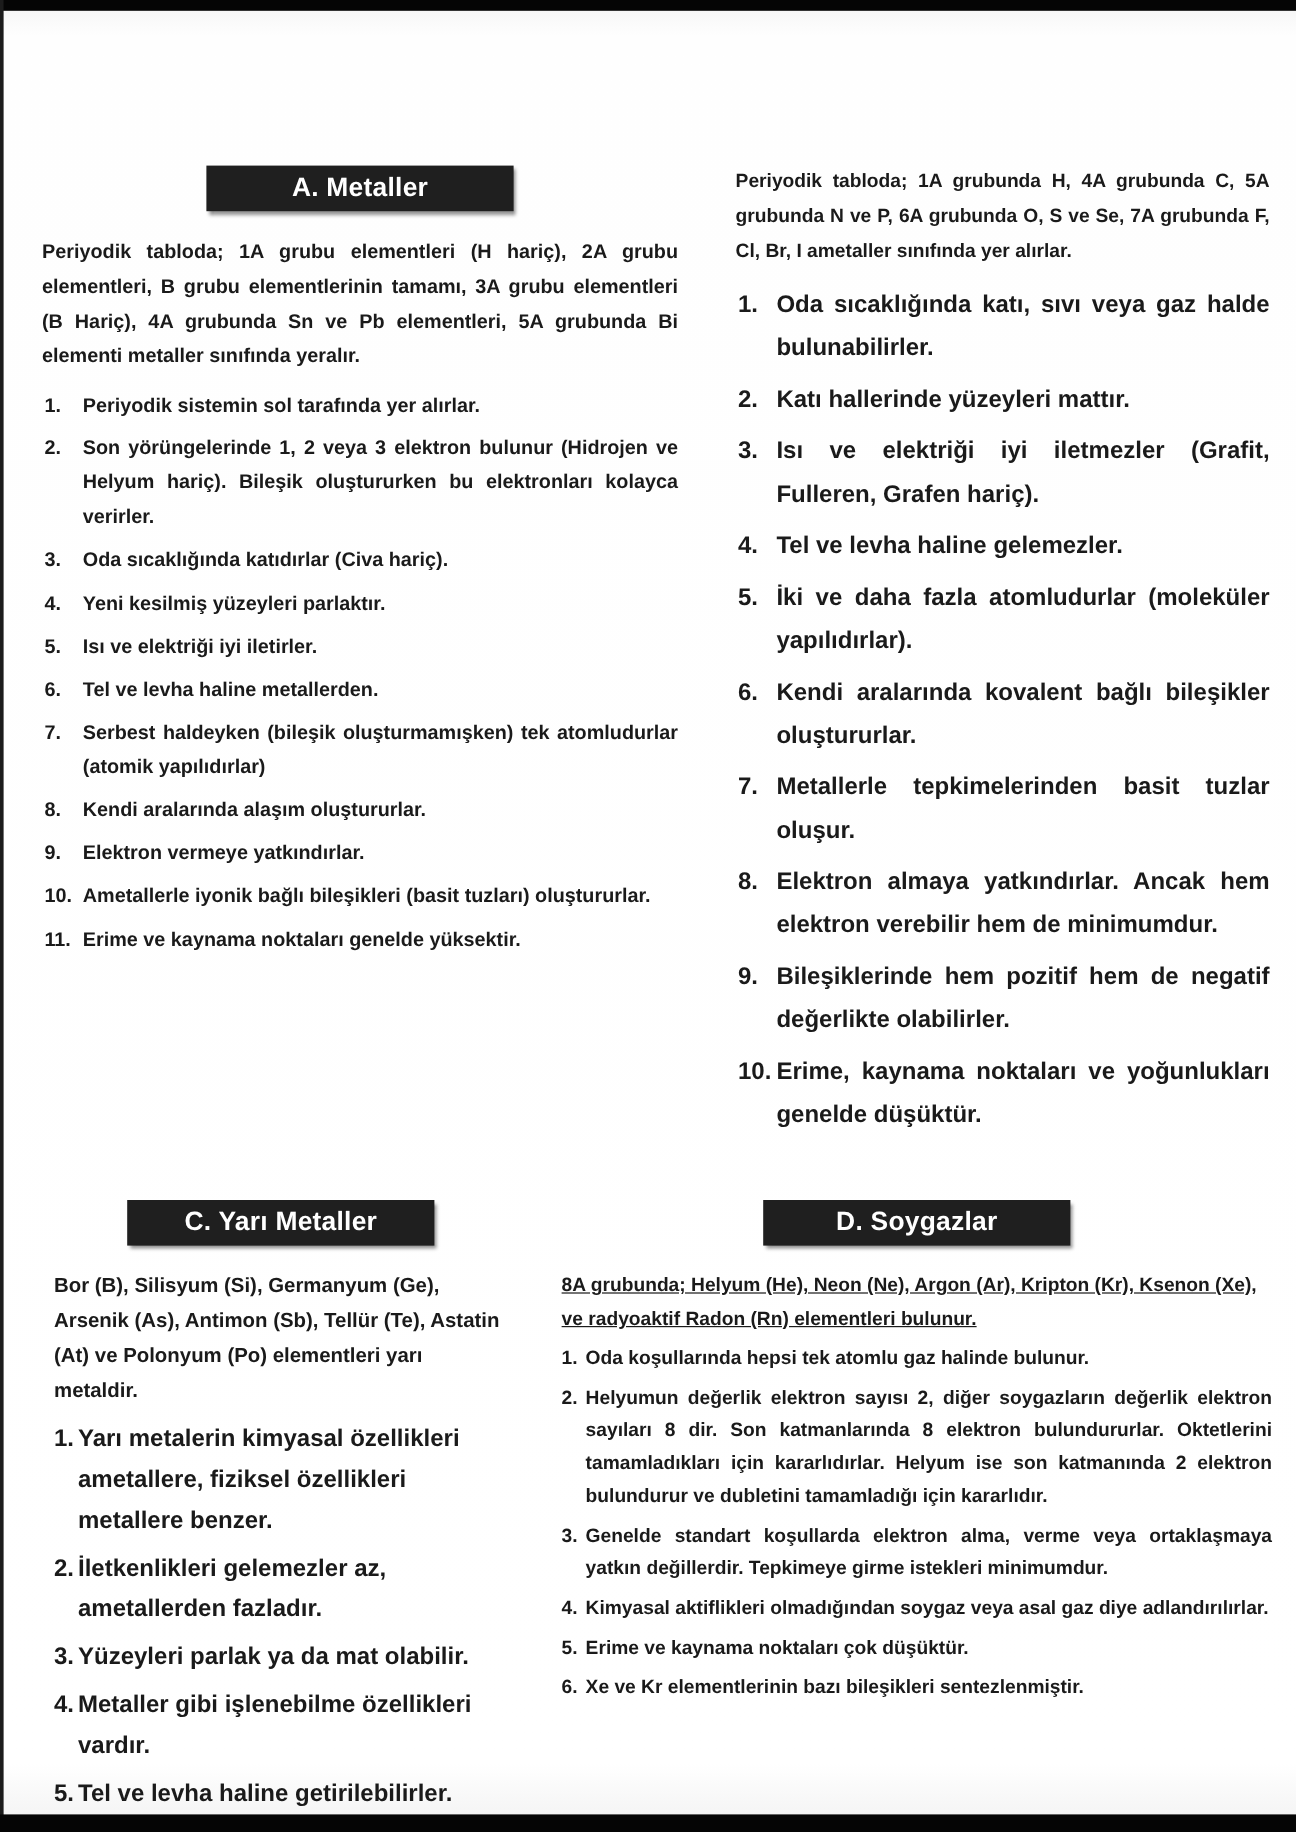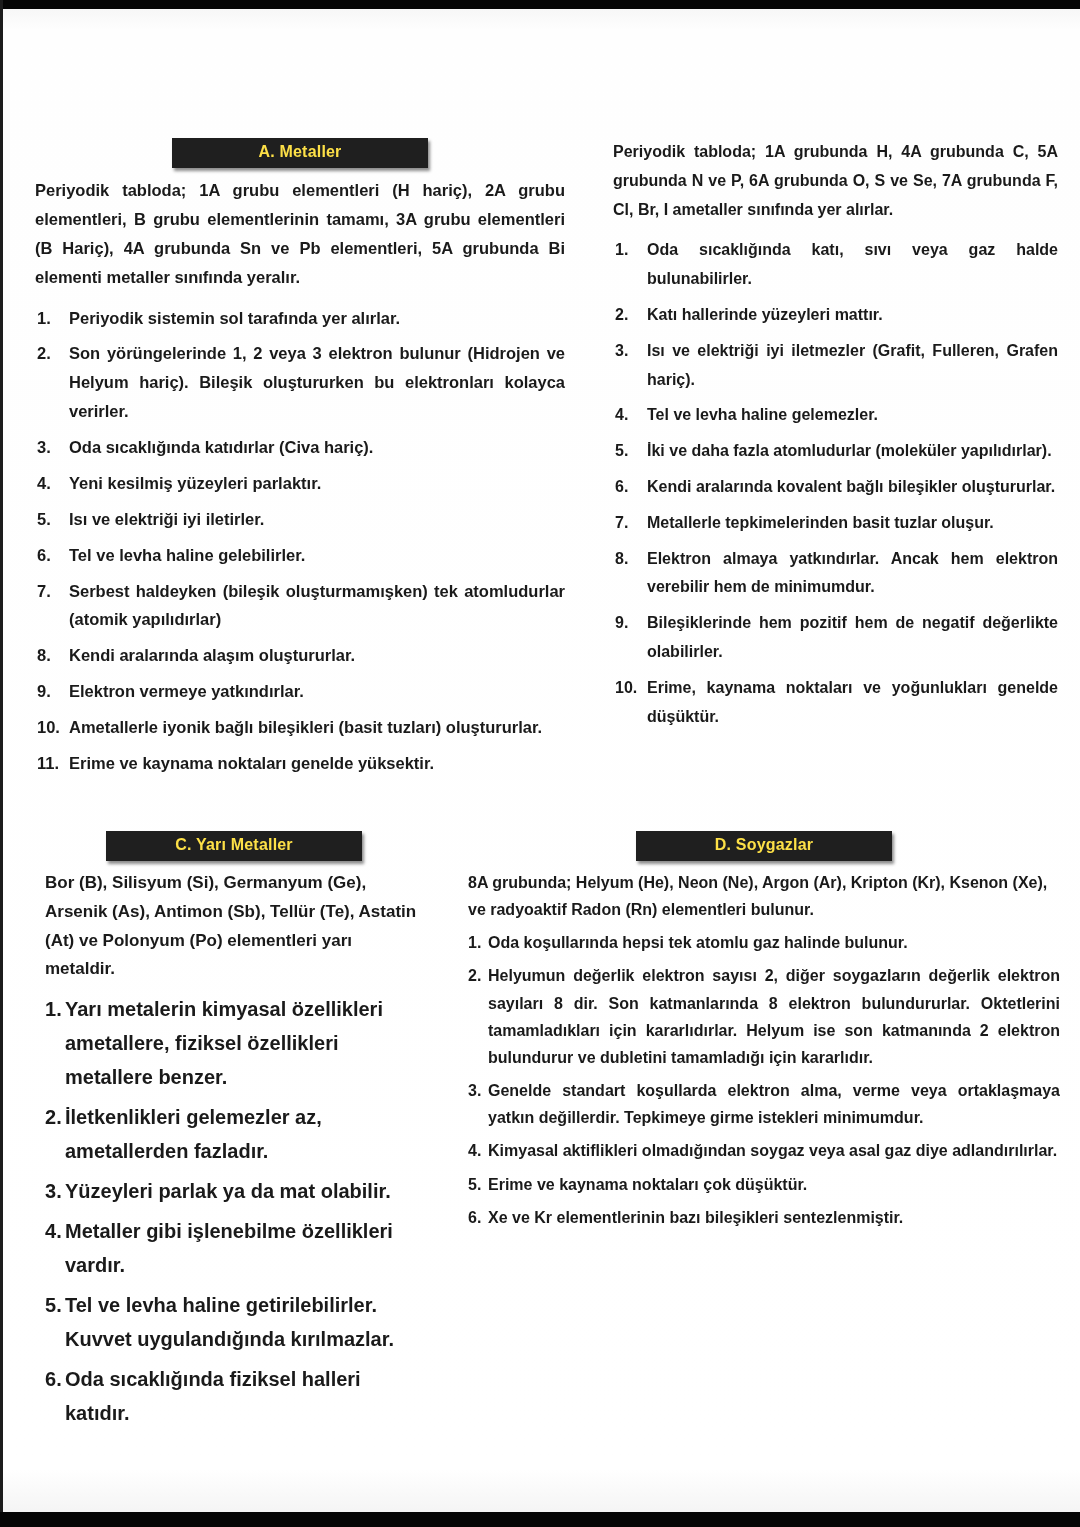--- a/index.html
+++ b/index.html
@@ -32,39 +32,39 @@
   .row-bottom { margin-top: 46px; }
 
   .col { box-sizing: border-box; }
   .col-a { width: 530px; margin-left: 35px; }
   .col-b { width: 445px; margin-left: 48px; }
   .col-c { width: 378px; margin-left: 45px; }
   .col-d { width: 592px; margin-left: 45px; }
 
   .header-box {
     width: 256px;
-    margin: 0 auto 8px auto;
+    margin: 0 auto 20px auto;
     background: #1f1f1f;
-    color: #fde047;
+    color: #ffffff;
     text-align: center;
-    font-size: 16px;
+    font-size: 22px;
     font-weight: 700;
     letter-spacing: 0.2px;
     padding: 5px 0 7px 0;
     box-shadow: 2px 3px 3px rgba(0,0,0,0.45);
   }
 
   .intro {
     margin: 0 0 12px 0;
     font-weight: 700;
   }
   .col-a .intro { font-size: 16.5px; line-height: 1.75; text-align: justify; }
   .col-b .intro { font-size: 16px;   line-height: 1.8;  text-align: justify; }
   .col-c .intro { font-size: 17px;   line-height: 1.7;  text-align: left; margin-bottom: 8px; }
-  .col-d .intro { font-size: 16px;   line-height: 1.7;  text-align: left; margin-bottom: 6px; }
+  .col-d .intro { font-size: 16px;   line-height: 1.7;  text-align: left; margin-bottom: 6px; text-decoration: underline; }
 
   ol.num-list {
     list-style: none;
     margin: 0;
     padding: 0;
     counter-reset: item;
     font-weight: 700;
   }
   ol.num-list li {
     counter-increment: item;
@@ -75,21 +75,21 @@
     content: counter(item) ".";
     position: absolute;
     left: 0;
     top: 0;
     font-weight: 700;
   }
   .col-a ol.num-list { font-size: 16.5px; line-height: 1.75; }
   .col-a ol.num-list li { padding-left: 34px; text-align: justify; }
   .col-a ol.num-list li::before { left: 2px; }
 
-  .col-b ol.num-list { font-size: 16px; line-height: 1.8; }
+  .col-b ol.num-list { font-size: 20px; line-height: 1.8; }
   .col-b ol.num-list li { padding-left: 34px; text-align: justify; }
   .col-b ol.num-list li::before { left: 2px; }
 
   .col-c ol.num-list { font-size: 20px; line-height: 1.7; }
   .col-c ol.num-list li { padding-left: 20px; margin-bottom: 6px; text-align: left; }
   .col-c ol.num-list li::before { left: 0; }
 
   .col-d ol.num-list { font-size: 16px; line-height: 1.7; }
   .col-d ol.num-list li { padding-left: 20px; margin-bottom: 6px; text-align: justify; }
   .col-d ol.num-list li::before { left: 0; }
@@ -107,21 +107,21 @@
       <div class="header-box">
         <span>A. Metaller</span>
       </div>
       <p class="intro">Periyodik tabloda; 1A grubu elementleri (H hariç), 2A grubu elementleri, B grubu elementlerinin tamamı, 3A grubu elementleri (B Hariç), 4A grubunda Sn ve Pb elementleri, 5A grubunda Bi elementi metaller sınıfında yeralır.</p>
       <ol class="num-list">
           <li>Periyodik sistemin sol tarafında yer alırlar.</li>
           <li>Son yörüngelerinde 1, 2 veya 3 elektron bulunur (Hidrojen ve Helyum hariç). Bileşik oluştururken bu elektronları kolayca verirler.</li>
           <li>Oda sıcaklığında katıdırlar (Civa hariç).</li>
           <li>Yeni kesilmiş yüzeyleri parlaktır.</li>
           <li>Isı ve elektriği iyi iletirler.</li>
-          <li>Tel ve levha haline gelebilirler.</li>
+          <li>Tel ve levha haline metallerden.</li>
           <li>Serbest haldeyken (bileşik oluşturmamışken) tek atomludurlar (atomik yapılıdırlar)</li>
           <li>Kendi aralarında alaşım oluştururlar.</li>
           <li>Elektron vermeye yatkındırlar.</li>
           <li>Ametallerle iyonik bağlı bileşikleri (basit tuzları) oluştururlar.</li>
           <li>Erime ve kaynama noktaları genelde yüksektir.</li>
         </ol>
     </section>
 
     <section class="col col-b">
       <p class="intro">Periyodik tabloda; 1A grubunda H, 4A grubunda C, 5A grubunda N ve P, 6A grubunda O, S ve Se, 7A grubunda F, Cl, Br, I ametaller sınıfında yer alırlar.</p>

